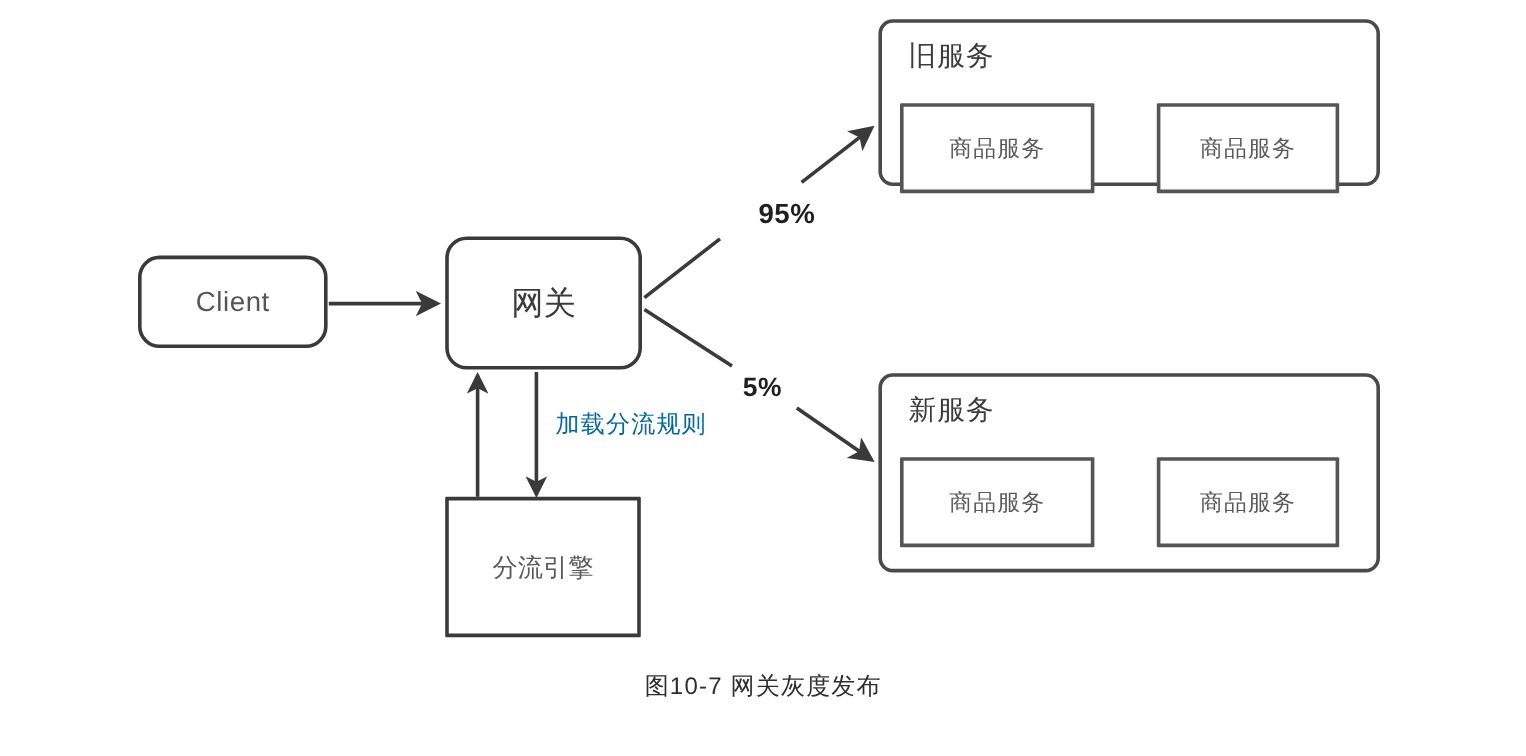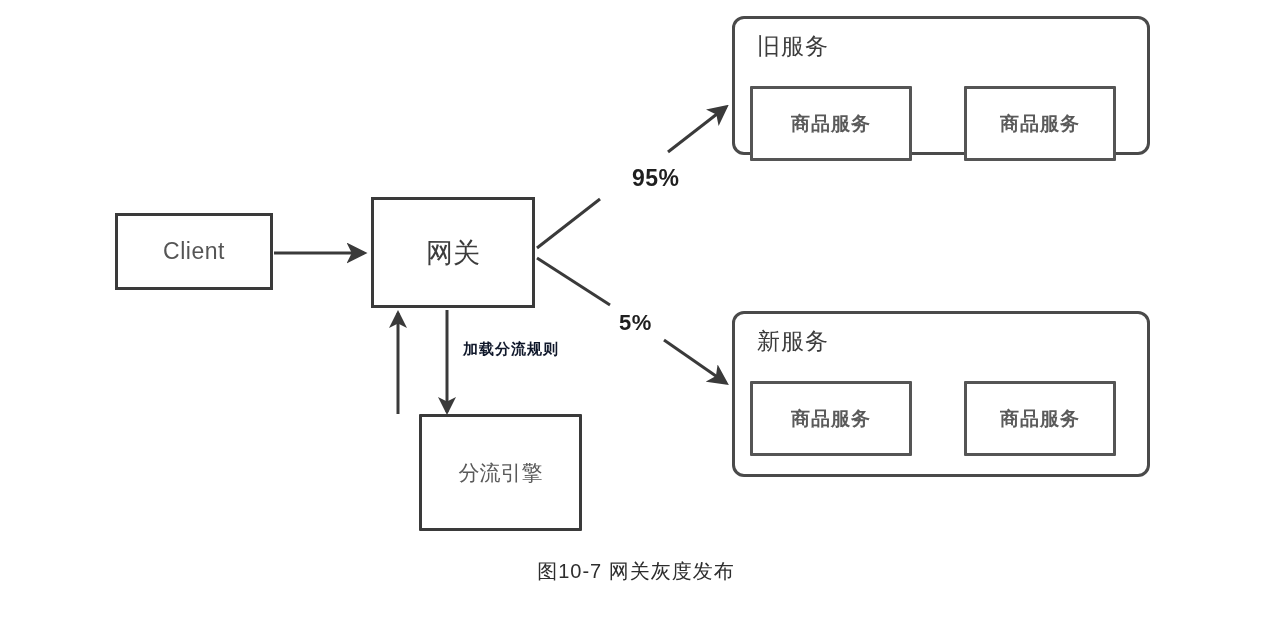--- a/index.html
+++ b/index.html
@@ -29,21 +29,21 @@
   .node {
     position: absolute;
     box-sizing: border-box;
     background: #ffffff;
     border: 3px solid #3a3a3a;
     display: flex;
     align-items: center;
     justify-content: center;
     color: #4a4a4a;
   }
-  .node.rounded { border-radius: 0; }
+  .node.rounded { border-radius: 18px; }
   .node.sharp   { border-radius: 1px; }
 
   .node-client {
     left: 115px; top: 213px;
     width: 158px; height: 77px;
     border-width: 3px;
     border-radius: 10px;
     font-size: 23px;
     letter-spacing: 0.5px;
     color: #555;
@@ -58,21 +58,20 @@
     color: #3c3c3c;
     align-items: center;
   }
   .node-engine {
     left: 371px; top: 414px;
     width: 163px; height: 117px;
     border-width: 3px;
     border-radius: 1px;
     font-size: 21px;
     color: #5a5a5a;
-    margin-left: 48px;
   }
 
   .group {
     position: absolute;
     box-sizing: border-box;
     background: #ffffff;
     border: 3px solid #4a4a4a;
     border-radius: 12px;
   }
   .group-old { left: 732px; top: 16px;  width: 418px; height: 139px; }
@@ -93,21 +92,20 @@
     box-sizing: border-box;
     background: #ffffff;
     border: 3px solid #555;
     border-radius: 1px;
     display: flex;
     align-items: center;
     justify-content: center;
     font-size: 19px;
     color: #5a5a5a;
     letter-spacing: 1px;
-    font-weight: bold;
   }
   .svc-a { left: 15px;  top: 67px; width: 162px; height: 75px; }
   .svc-b { left: 229px; top: 67px; width: 152px; height: 75px; }
 
   .edge-label {
     position: absolute;
     background: #ffffff;
     color: #1f1f1f;
     font-weight: bold;
     white-space: nowrap;
@@ -119,23 +117,23 @@
     letter-spacing: 0.5px;
     margin-left: 24px;
   }
   .label-5 {
     left: 615px; top: 309px;
     font-size: 22px;
     letter-spacing: 0.5px;
   }
   .label-rules {
     left: 459px; top: 339px;
-    font-size: 15px;
-    font-weight: bold;
-    color: #0f172a;
+    font-size: 20px;
+    font-weight: normal;
+    color: #0369a1;
     letter-spacing: 1px;
   }
 
   .caption {
     position: absolute;
     left: 0; right: 0;
     top: 558px;
     text-align: center;
     font-size: 20px;
     color: #2e2e2e;

